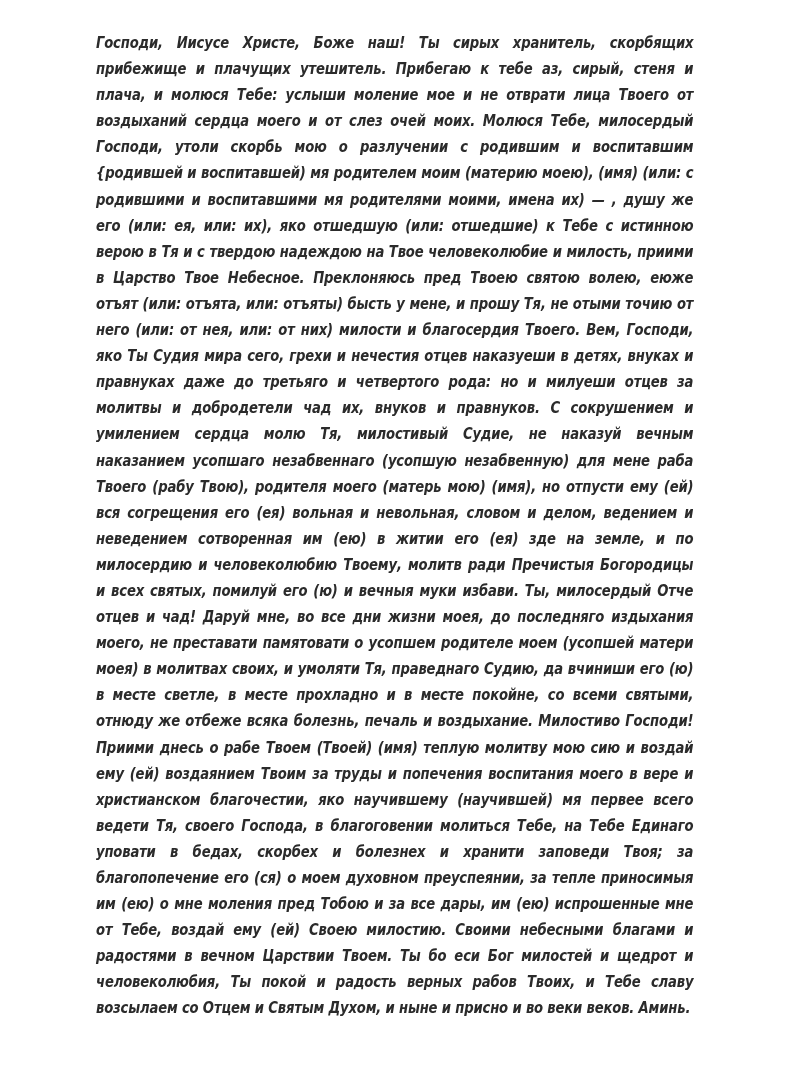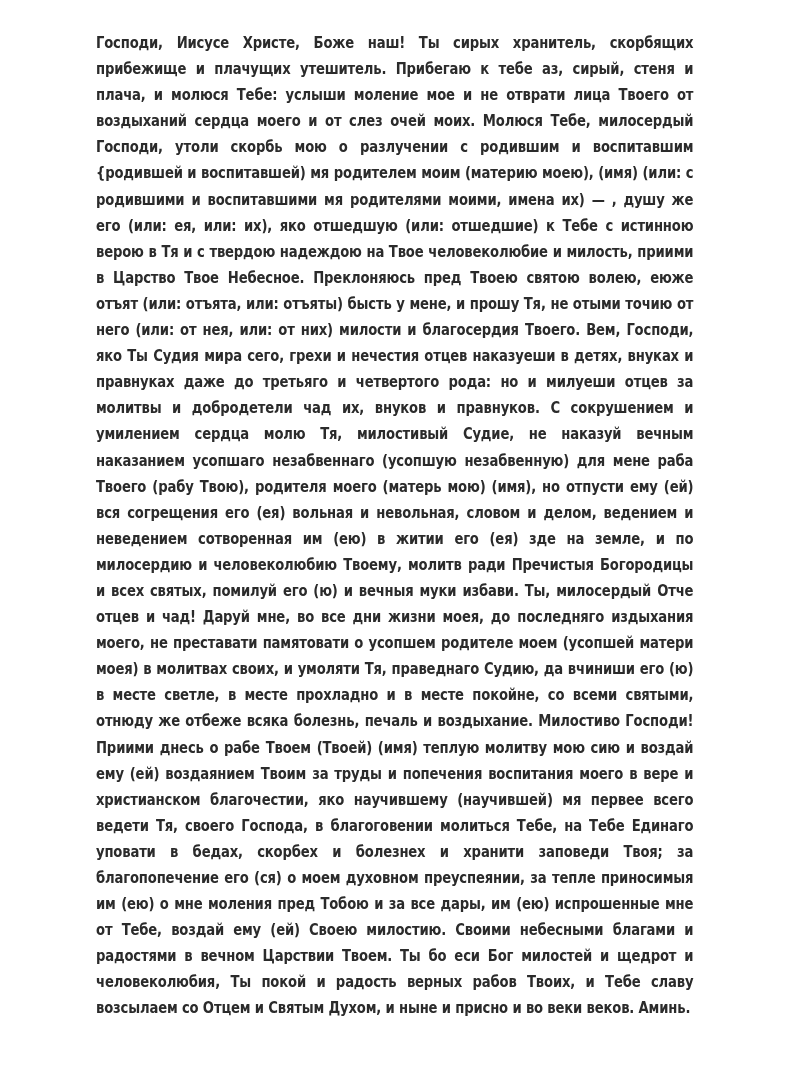--- a/index.html
+++ b/index.html
@@ -13,20 +13,21 @@
     height: 1080px;
     overflow: hidden;
     font-family: "DejaVu Sans", "Liberation Sans", sans-serif;
   }
   .page {
     position: relative;
     width: 688px;
     height: 1080px;
     background: #ffffff;
     box-sizing: border-box;
+    font-style: italic;
   }
   .prayer-body {
     position: absolute;
     left: 96px;
     top: 30px;
     width: 619px;
     text-align: justify;
     text-justify: inter-word;
     font-size: 15.2px;
     line-height: 26.1px;

